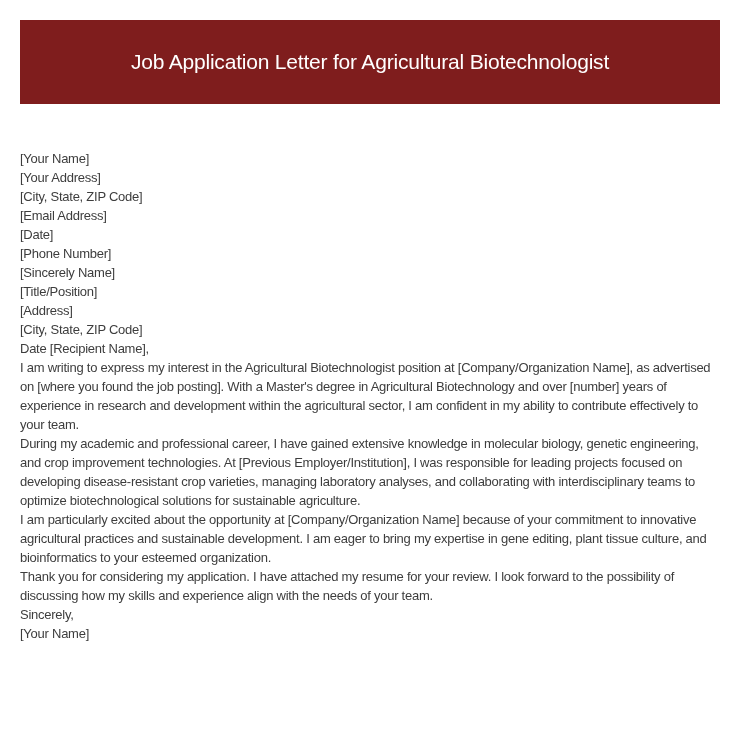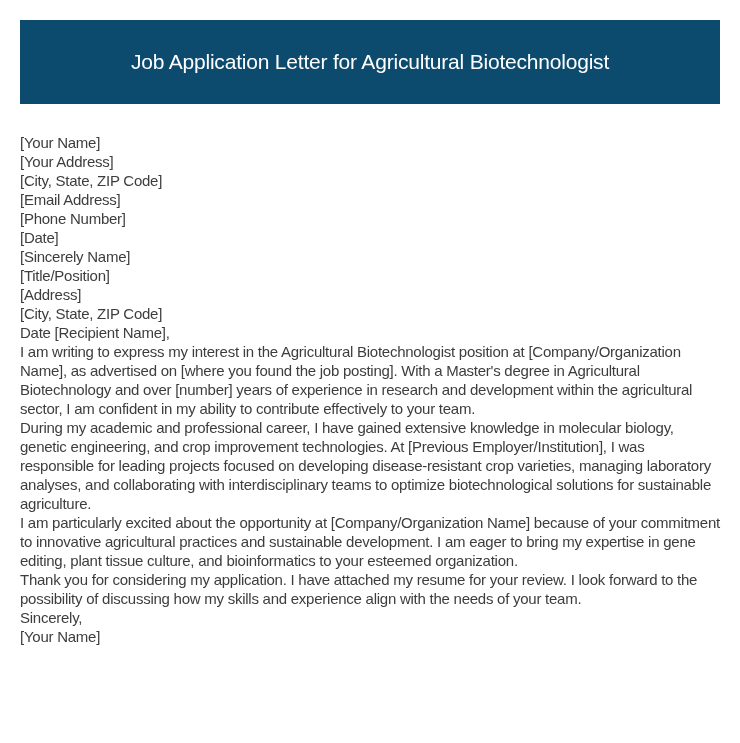--- a/index.html
+++ b/index.html
@@ -13,61 +13,61 @@
       overflow: hidden;
       position: relative;
       font-family: "Liberation Sans", sans-serif;
     }
     .header {
       position: absolute;
       left: 20px;
       top: 20px;
       width: 700px;
       height: 84px;
-      background: #0c4a6e;
+      background: #7f1d1d;
       display: flex;
       align-items: center;
       justify-content: center;
     }
     .header-title {
       color: #ffffff;
       font-size: 21px;
       font-weight: normal;
       letter-spacing: -0.2px;
       margin: 0;
     }
     .letter {
       position: absolute;
       left: 20px;
-      top: 133px;
+      top: 149px;
       width: 700px;
       color: #3d3d3d;
-      font-size: 15px;
+      font-size: 13px;
       line-height: 19px;
       letter-spacing: -0.25px;
     }
     .line, .para {
       margin: 0;
       white-space: normal;
     }
   </style>
 </head>
 <body>
 
 <div class="header">
   <h1 class="header-title">Job Application Letter for Agricultural Biotechnologist</h1>
 </div>
 
 <div class="letter">
   <div class="line">[Your Name]</div>
   <div class="line">[Your Address]</div>
   <div class="line">[City, State, ZIP Code]</div>
   <div class="line">[Email Address]</div>
+  <div class="line">[Date]</div>
   <div class="line">[Phone Number]</div>
-  <div class="line">[Date]</div>
   <div class="line">[Sincerely Name]</div>
   <div class="line">[Title/Position]</div>
   <div class="line">[Address]</div>
   <div class="line">[City, State, ZIP Code]</div>
   <div class="line">Date [Recipient Name],</div>
   <p class="para">I am writing to express my interest in the Agricultural Biotechnologist position at [Company/Organization Name], as advertised on [where you found the job posting]. With a Master's degree in Agricultural Biotechnology and over [number] years of experience in research and development within the agricultural sector, I am confident in my ability to contribute effectively to your team.</p>
   <p class="para">During my academic and professional career, I have gained extensive knowledge in molecular biology, genetic engineering, and crop improvement technologies. At [Previous Employer/Institution], I was responsible for leading projects focused on developing disease-resistant crop varieties, managing laboratory analyses, and collaborating with interdisciplinary teams to optimize biotechnological solutions for sustainable agriculture.</p>
   <p class="para">I am particularly excited about the opportunity at [Company/Organization Name] because of your commitment to innovative agricultural practices and sustainable development. I am eager to bring my expertise in gene editing, plant tissue culture, and bioinformatics to your esteemed organization.</p>
   <p class="para">Thank you for considering my application. I have attached my resume for your review. I look forward to the possibility of discussing how my skills and experience align with the needs of your team.</p>
   <div class="line">Sincerely,</div>

